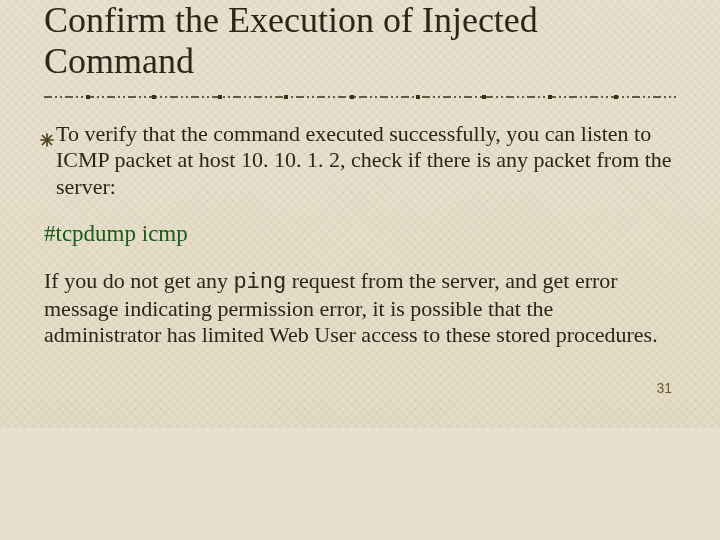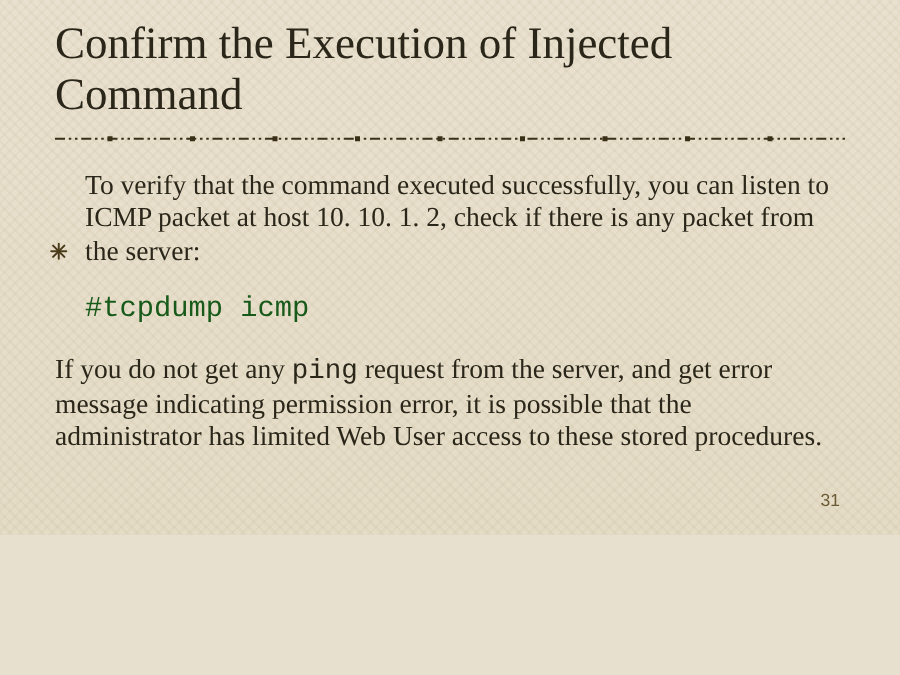--- a/index.html
+++ b/index.html
@@ -11,21 +11,21 @@
     font-family: "Times New Roman", Times, serif;
     background: #e8e0ce;
     color: #2a2619;
     position: relative;
   }
   .slide {
     position: relative;
     box-sizing: border-box;
     width: 720px;
     height: 428px;
-    padding: 14px 44px 36px 44px;
+    padding: 0 44px 36px 44px;
     background:
       repeating-linear-gradient(45deg,
         rgba(142,126,90,0.06) 0px, rgba(142,126,90,0.06) 2px,
         rgba(232,224,206,0) 2px, rgba(232,224,206,0) 6px),
       repeating-linear-gradient(-45deg,
         rgba(142,126,90,0.05) 0px, rgba(142,126,90,0.05) 2px,
         rgba(232,224,206,0) 2px, rgba(232,224,206,0) 6px),
       linear-gradient(#e9e1cf, #e5dcc6);
   }
   .title {
@@ -39,48 +39,47 @@
     height: 10px;
     margin: 2px 0 18px 0;
   }
   .divider svg { display: block; }
   .body {
     font-size: 22px;
     line-height: 1.2;
   }
   .bullet-row {
     display: flex;
-    align-items: flex-end;
-    gap: 14px;
+    align-items: flex-start;
+    gap: 2px;
     margin-left: -4px;
     margin-bottom: 20px;
   }
   .bullet-icon {
     flex: 0 0 auto;
     margin-top: 6px;
   }
   .bullet-text {
     flex: 1 1 auto;
   }
   .cmd {
-    font-family: Liberation Mono, monospace;
+    font-family: Liberation Serif, serif;
     color: #185a1a;
     font-size: 23px;
-    margin-left: 24px;
     margin-bottom: 20px;
   }
   .para {
   }
   .mono-inline {
     font-family: "Courier New", Courier, monospace;
   }
   .slide-number {
     position: absolute;
     right: 48px;
-    bottom: 20px;
+    bottom: 32px;
     font-family: Arial, Helvetica, sans-serif;
     font-size: 14px;
     color: #6b5a36;
   }
 </style>
 </head>
 <body>
 
 <div class="slide">
 

